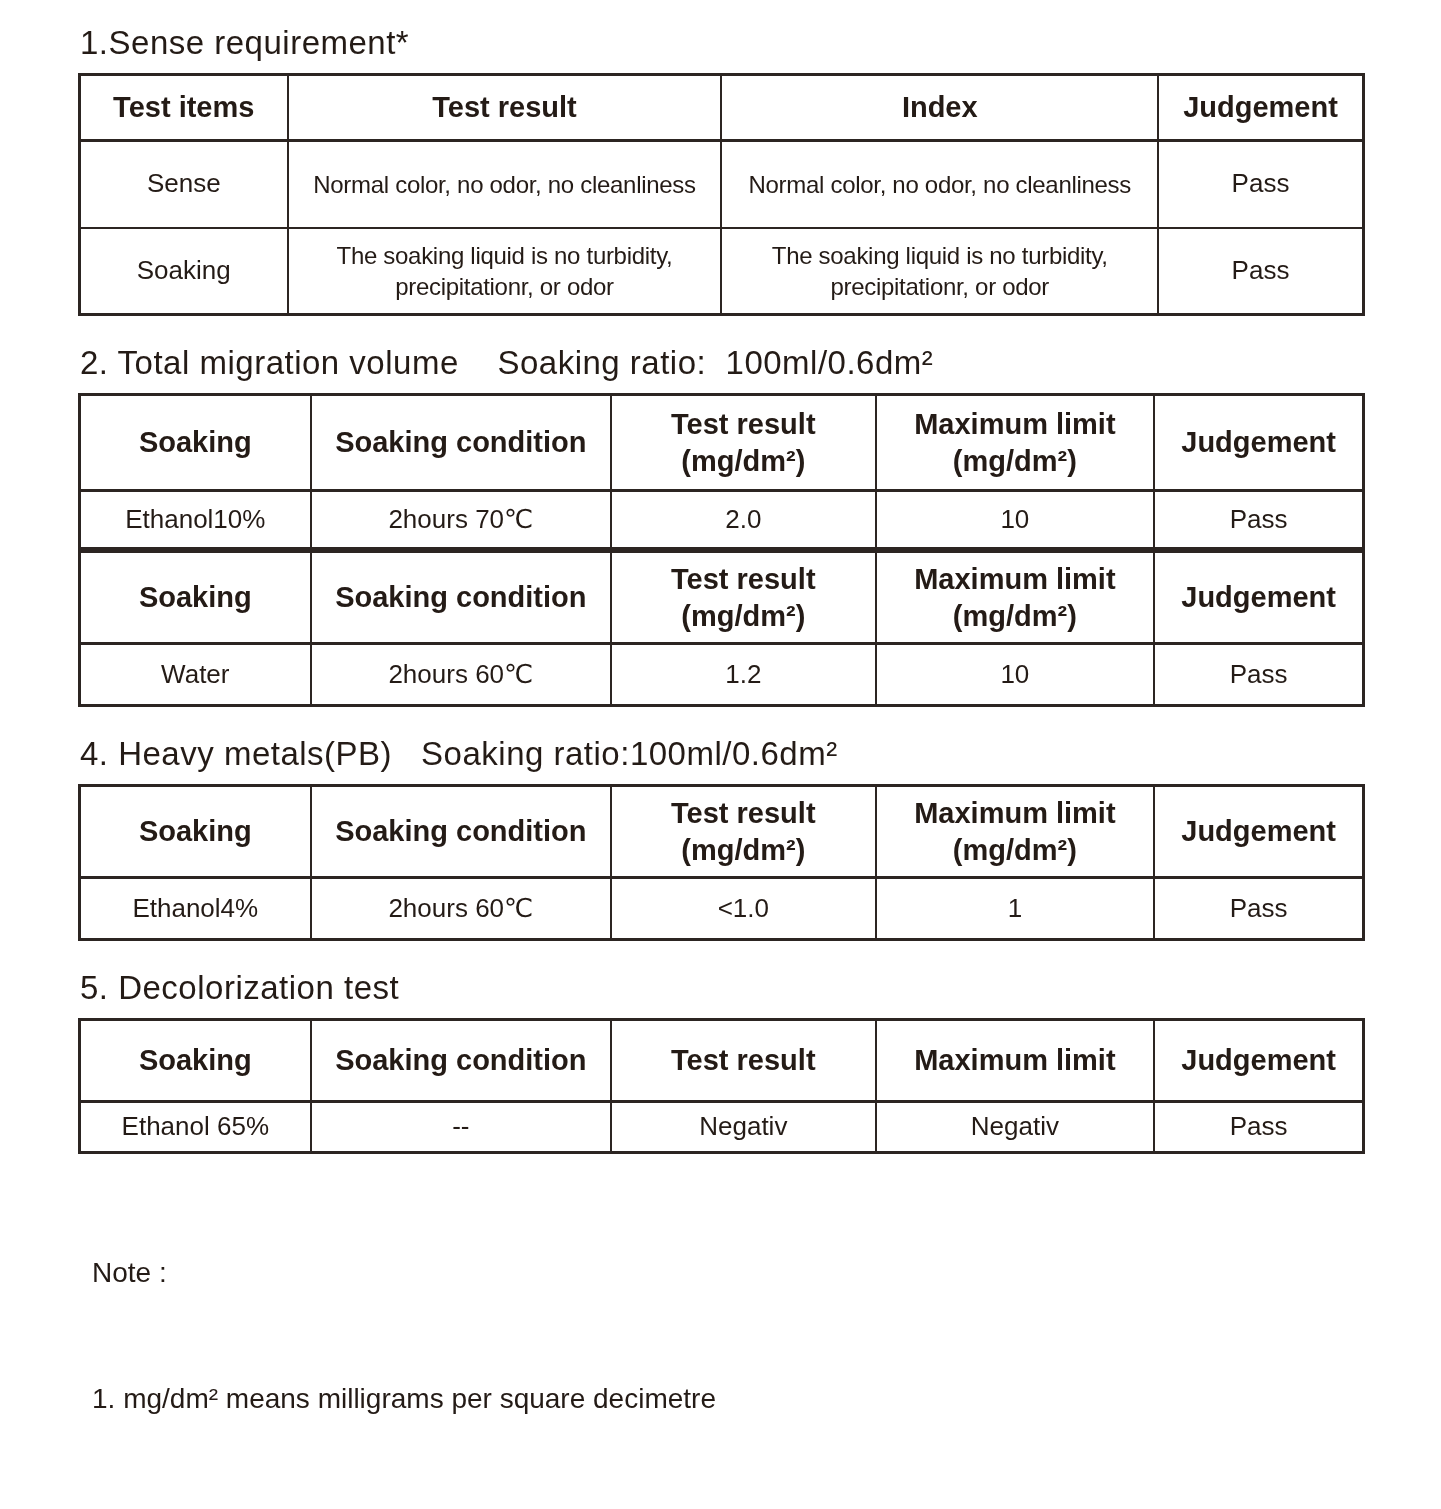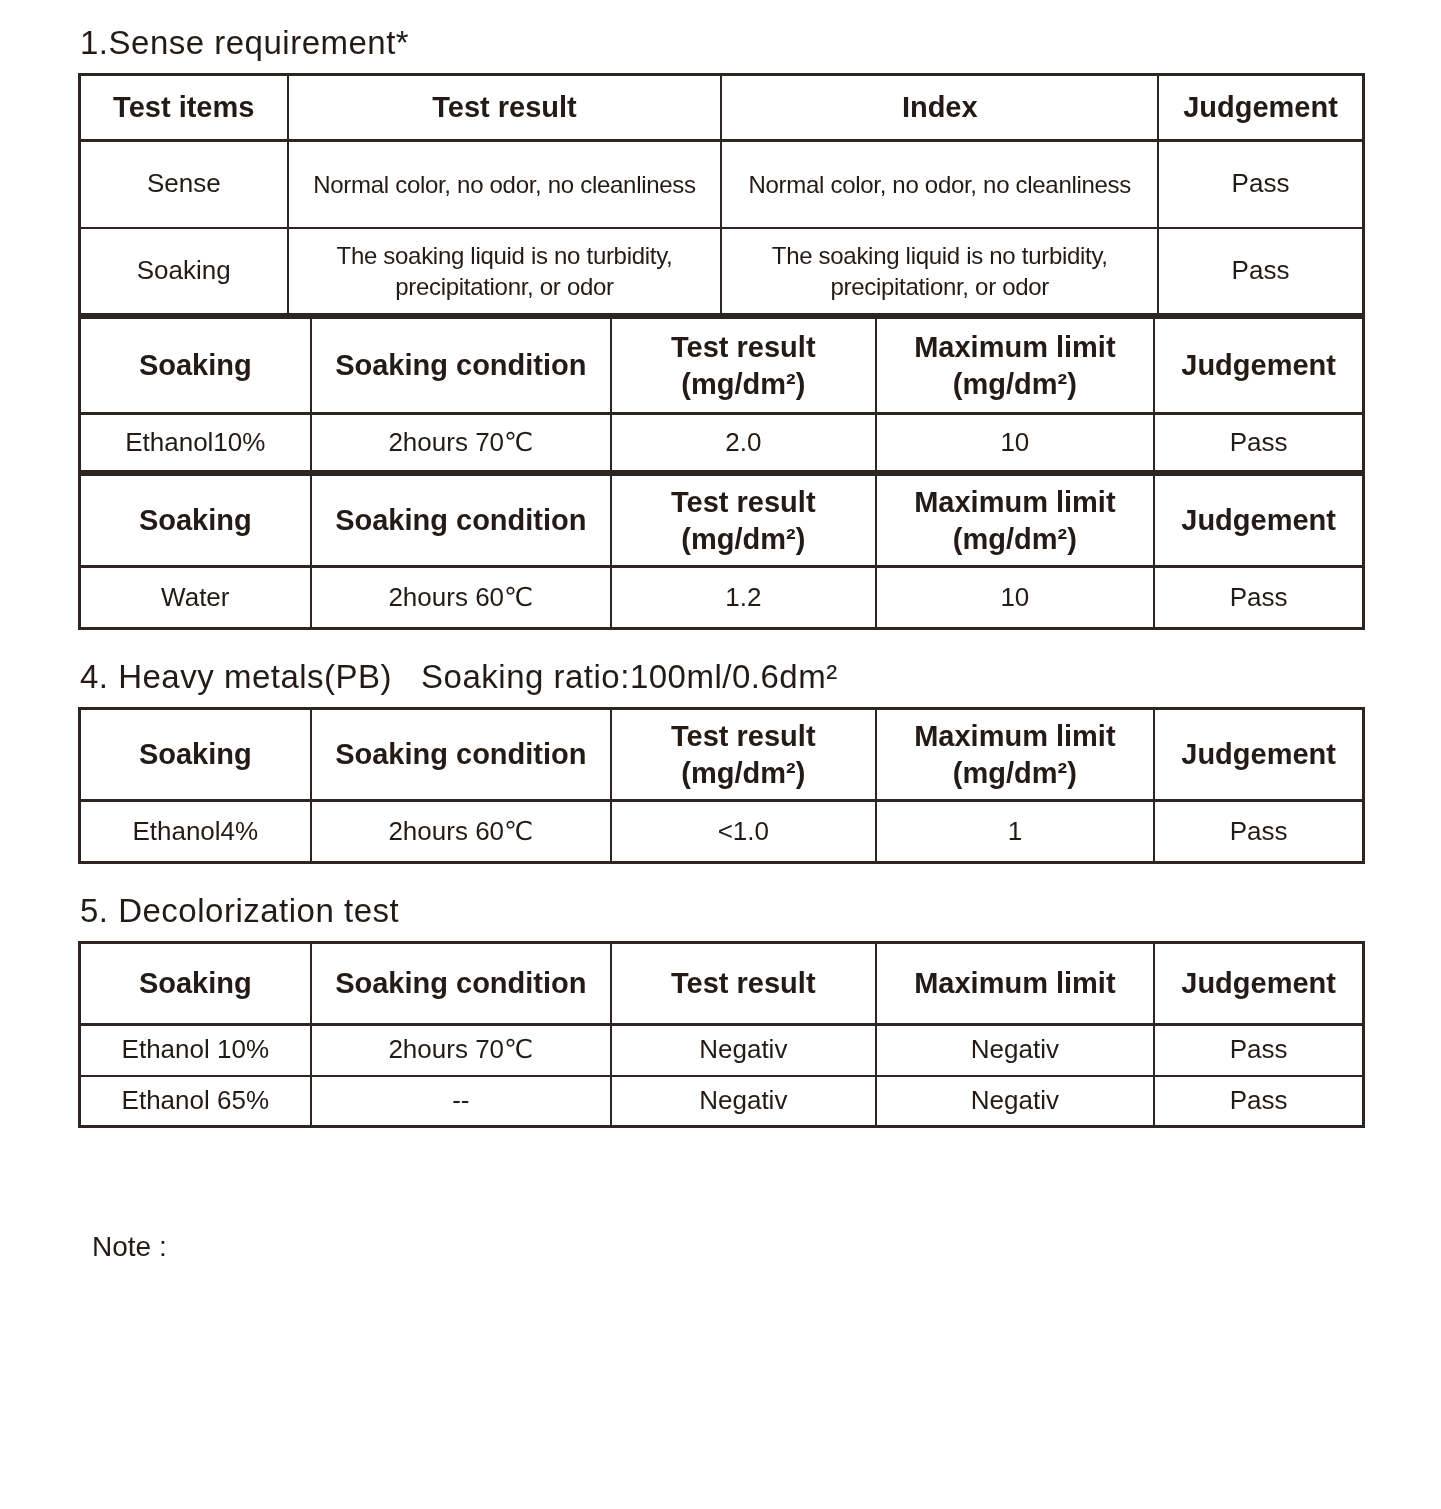--- a/index.html
+++ b/index.html
@@ -101,20 +101,21 @@
           <td>Soaking</td>
           <td class="wrap2">The soaking liquid is no turbidity, precipitationr, or odor</td>
           <td class="wrap2">The soaking liquid is no turbidity, precipitationr, or odor</td>
           <td>Pass</td>
         </tr>
       </tbody>
     </table>
   </div>
 
   <div class="sec">
+    <h2 class="sec-title">2. Total migration volume    Soaking ratio:  100ml/0.6dm²</h2>
     <table class="tbl t2">
       <colgroup>
         <col style="width:18%">
           <col style="width:23.4%">
           <col style="width:20.6%">
           <col style="width:21.7%">
           <col style="width:16.3%">
       </colgroup>
       <thead>
         <tr>
@@ -218,37 +219,31 @@
         <tr>
           <th>Soaking</th>
           <th>Soaking condition</th>
           <th>Test result</th>
           <th>Maximum limit</th>
           <th>Judgement</th>
         </tr>
       </thead>
       <tbody>
         <tr>
-          <td>Ethanol 10%</td>
-          <td>2hours 70℃</td>
-          <td>Negativ</td>
-          <td>Negativ</td>
-          <td>Pass</td>
-        </tr>
-        <tr>
           <td>Ethanol 65%</td>
           <td>--</td>
           <td>Negativ</td>
           <td>Negativ</td>
           <td>Pass</td>
         </tr>
       </tbody>
     </table>
   </div>
 
   <div class="notes">
     <p class="note-line">Note :</p>
+    <p class="note-line">1. mg/dm² means milligrams per square decimetre</p>
     
     
     
   </div>
 
 </div>
 
 </body></html>

